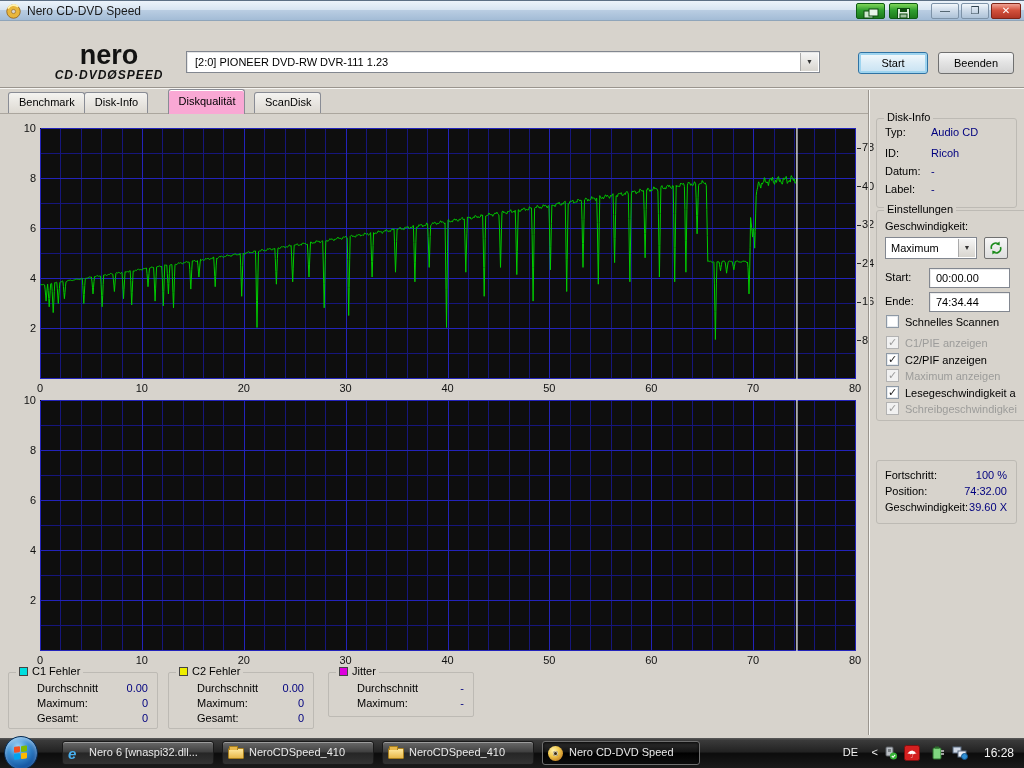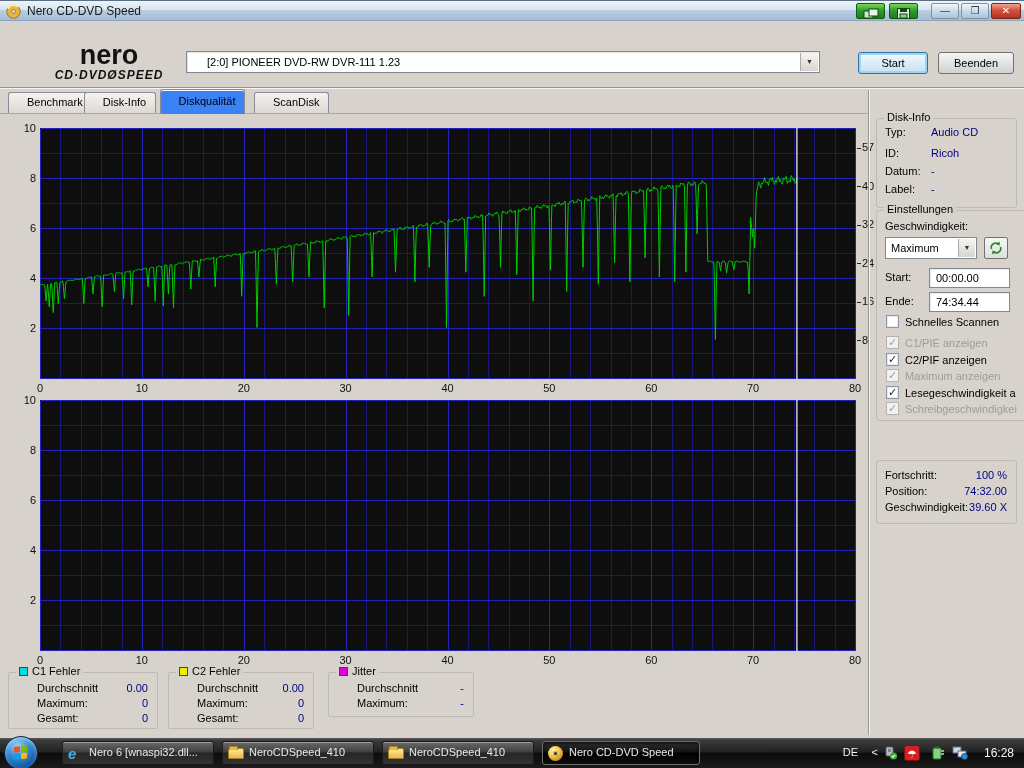--- a/index.html
+++ b/index.html
@@ -26,37 +26,37 @@
 
   
   #toolbar { position:absolute; left:0; top:42px; width:1024px; height:45px; background:#d7d3cc; }
   #toolbar-sep { position:absolute; left:0; top:87px; width:1024px; height:2px;
     border-top:1px solid #9a958e; border-bottom:1px solid #f6f5f2; }
   #logo { position:absolute; left:34px; top:1px; width:150px; text-align:center; color:#121212; }
   #logo-top { font-size:27px; font-weight:900; letter-spacing:0px; line-height:25px; }
   #logo-bottom { font-size:12px; font-weight:800; font-style:italic; letter-spacing:1px; }
   #drive-select { position:absolute; left:186px; top:9px; width:634px; height:22px; background:#fff;
     border:1px solid #828790; box-shadow:inset 1px 1px 0 #e6e6e6; }
-  #drive-text { position:absolute; left:8px; top:4px; font-size:11px;margin-left:12px; }
+  #drive-text { position:absolute; left:8px; top:4px; font-size:11px; }
   #drive-arrow { position:absolute; right:1px; top:1px; width:18px; height:18px;
     background:linear-gradient(180deg,#f5f5f5,#d8d5cf); border-left:1px solid #aaa; text-align:center;
     font-size:7px; line-height:18px; color:#333; }
   .push-btn { position:absolute; top:10px; height:22px; text-align:center; line-height:20px; font-size:11px;
     background:linear-gradient(180deg,#f7f7f7,#e3e3e3 48%,#d3d3d3); border:1px solid #707070; border-radius:3px; }
   #start-btn { left:858px; width:70px; border:1px solid #2f73a4; box-shadow:0 0 0 2px #9ed4ef inset;
     background:linear-gradient(180deg,#f4fafd,#dcedf7 48%,#c7e2f3); }
   #quit-btn { left:938px; width:76px; }
 
   
   #tabstrip { position:absolute; left:0; top:89px; width:1024px; height:25px; }
-  .tab { position:absolute; top:3px; height:21px; padding:3px 9px 0 18px; font-size:11px;
+  .tab { position:absolute; top:3px; height:21px; padding:3px 9px 0 10px; font-size:11px;
     background:linear-gradient(180deg,#f4f3f0,#ddd9d2); border:1px solid #898c95; border-bottom:none;
     border-radius:3px 3px 0 0; }
-  .tab.active { top:0px; height:25px; padding-top:5px; background:#3b82f6; z-index:3;
-    box-shadow:inset 0 1px 0 #fff; }
+  .tab.active { top:0px; height:25px; padding-top:5px; background:#f9a8d4; z-index:3;
+    box-shadow:inset 0 1px 0 #fff;margin-left:8px; }
   #tab-underline { position:absolute; left:0; top:113px; width:869px; height:1px; background:#aba69e; }
 
   
   .plot { position:absolute; left:40px; width:816px; height:251px; background:#0e0e0e; }
   #plot-top { top:128px; }
   #plot-bottom { top:400px; }
   .axis-label { position:absolute; font-size:11px; color:#111; }
   .yl-label { width:22px; text-align:right; }
   .yr-label { text-align:left; }
   .yr-label::before { content:""; display:inline-block; width:4px; height:1px; background:#222; vertical-align:middle; margin-right:1px; }
@@ -307,21 +307,21 @@
       <div class="axis-label yl-label" style="left: 14px; top: 322px;">2</div>
       <div class="axis-label yl-label" style="left: 14px; top: 272px;">4</div>
       <div class="axis-label yl-label" style="left: 14px; top: 222px;">6</div>
       <div class="axis-label yl-label" style="left: 14px; top: 172px;">8</div>
       <div class="axis-label yl-label" style="left: 14px; top: 122px;">10</div>
       <div class="axis-label yr-label" style="left: 857px; top: 333.538px;">8</div>
       <div class="axis-label yr-label" style="left: 857px; top: 295.077px;">16</div>
       <div class="axis-label yr-label" style="left: 857px; top: 256.615px;">24</div>
       <div class="axis-label yr-label" style="left: 857px; top: 218.154px;">32</div>
       <div class="axis-label yr-label" style="left: 857px; top: 179.692px;">40</div>
-      <div class="axis-label yr-label" style="left: 857px; top: 141.231px;">57</div>
+      <div class="axis-label yr-label" style="left: 857px; top: 141.231px;">78</div>
       <div class="axis-label x-label" style="left: 27px; top: 382px;">0</div>
       <div class="axis-label x-label" style="left: 128.875px; top: 382px;">10</div>
       <div class="axis-label x-label" style="left: 230.75px; top: 382px;">20</div>
       <div class="axis-label x-label" style="left: 332.625px; top: 382px;">30</div>
       <div class="axis-label x-label" style="left: 434.5px; top: 382px;">40</div>
       <div class="axis-label x-label" style="left: 536.375px; top: 382px;">50</div>
       <div class="axis-label x-label" style="left: 638.25px; top: 382px;">60</div>
       <div class="axis-label x-label" style="left: 740.125px; top: 382px;">70</div>
       <div class="axis-label x-label" style="left: 842px; top: 382px;">80</div>
       <div class="axis-label yl-label" style="left: 14px; top: 594px;">2</div>

